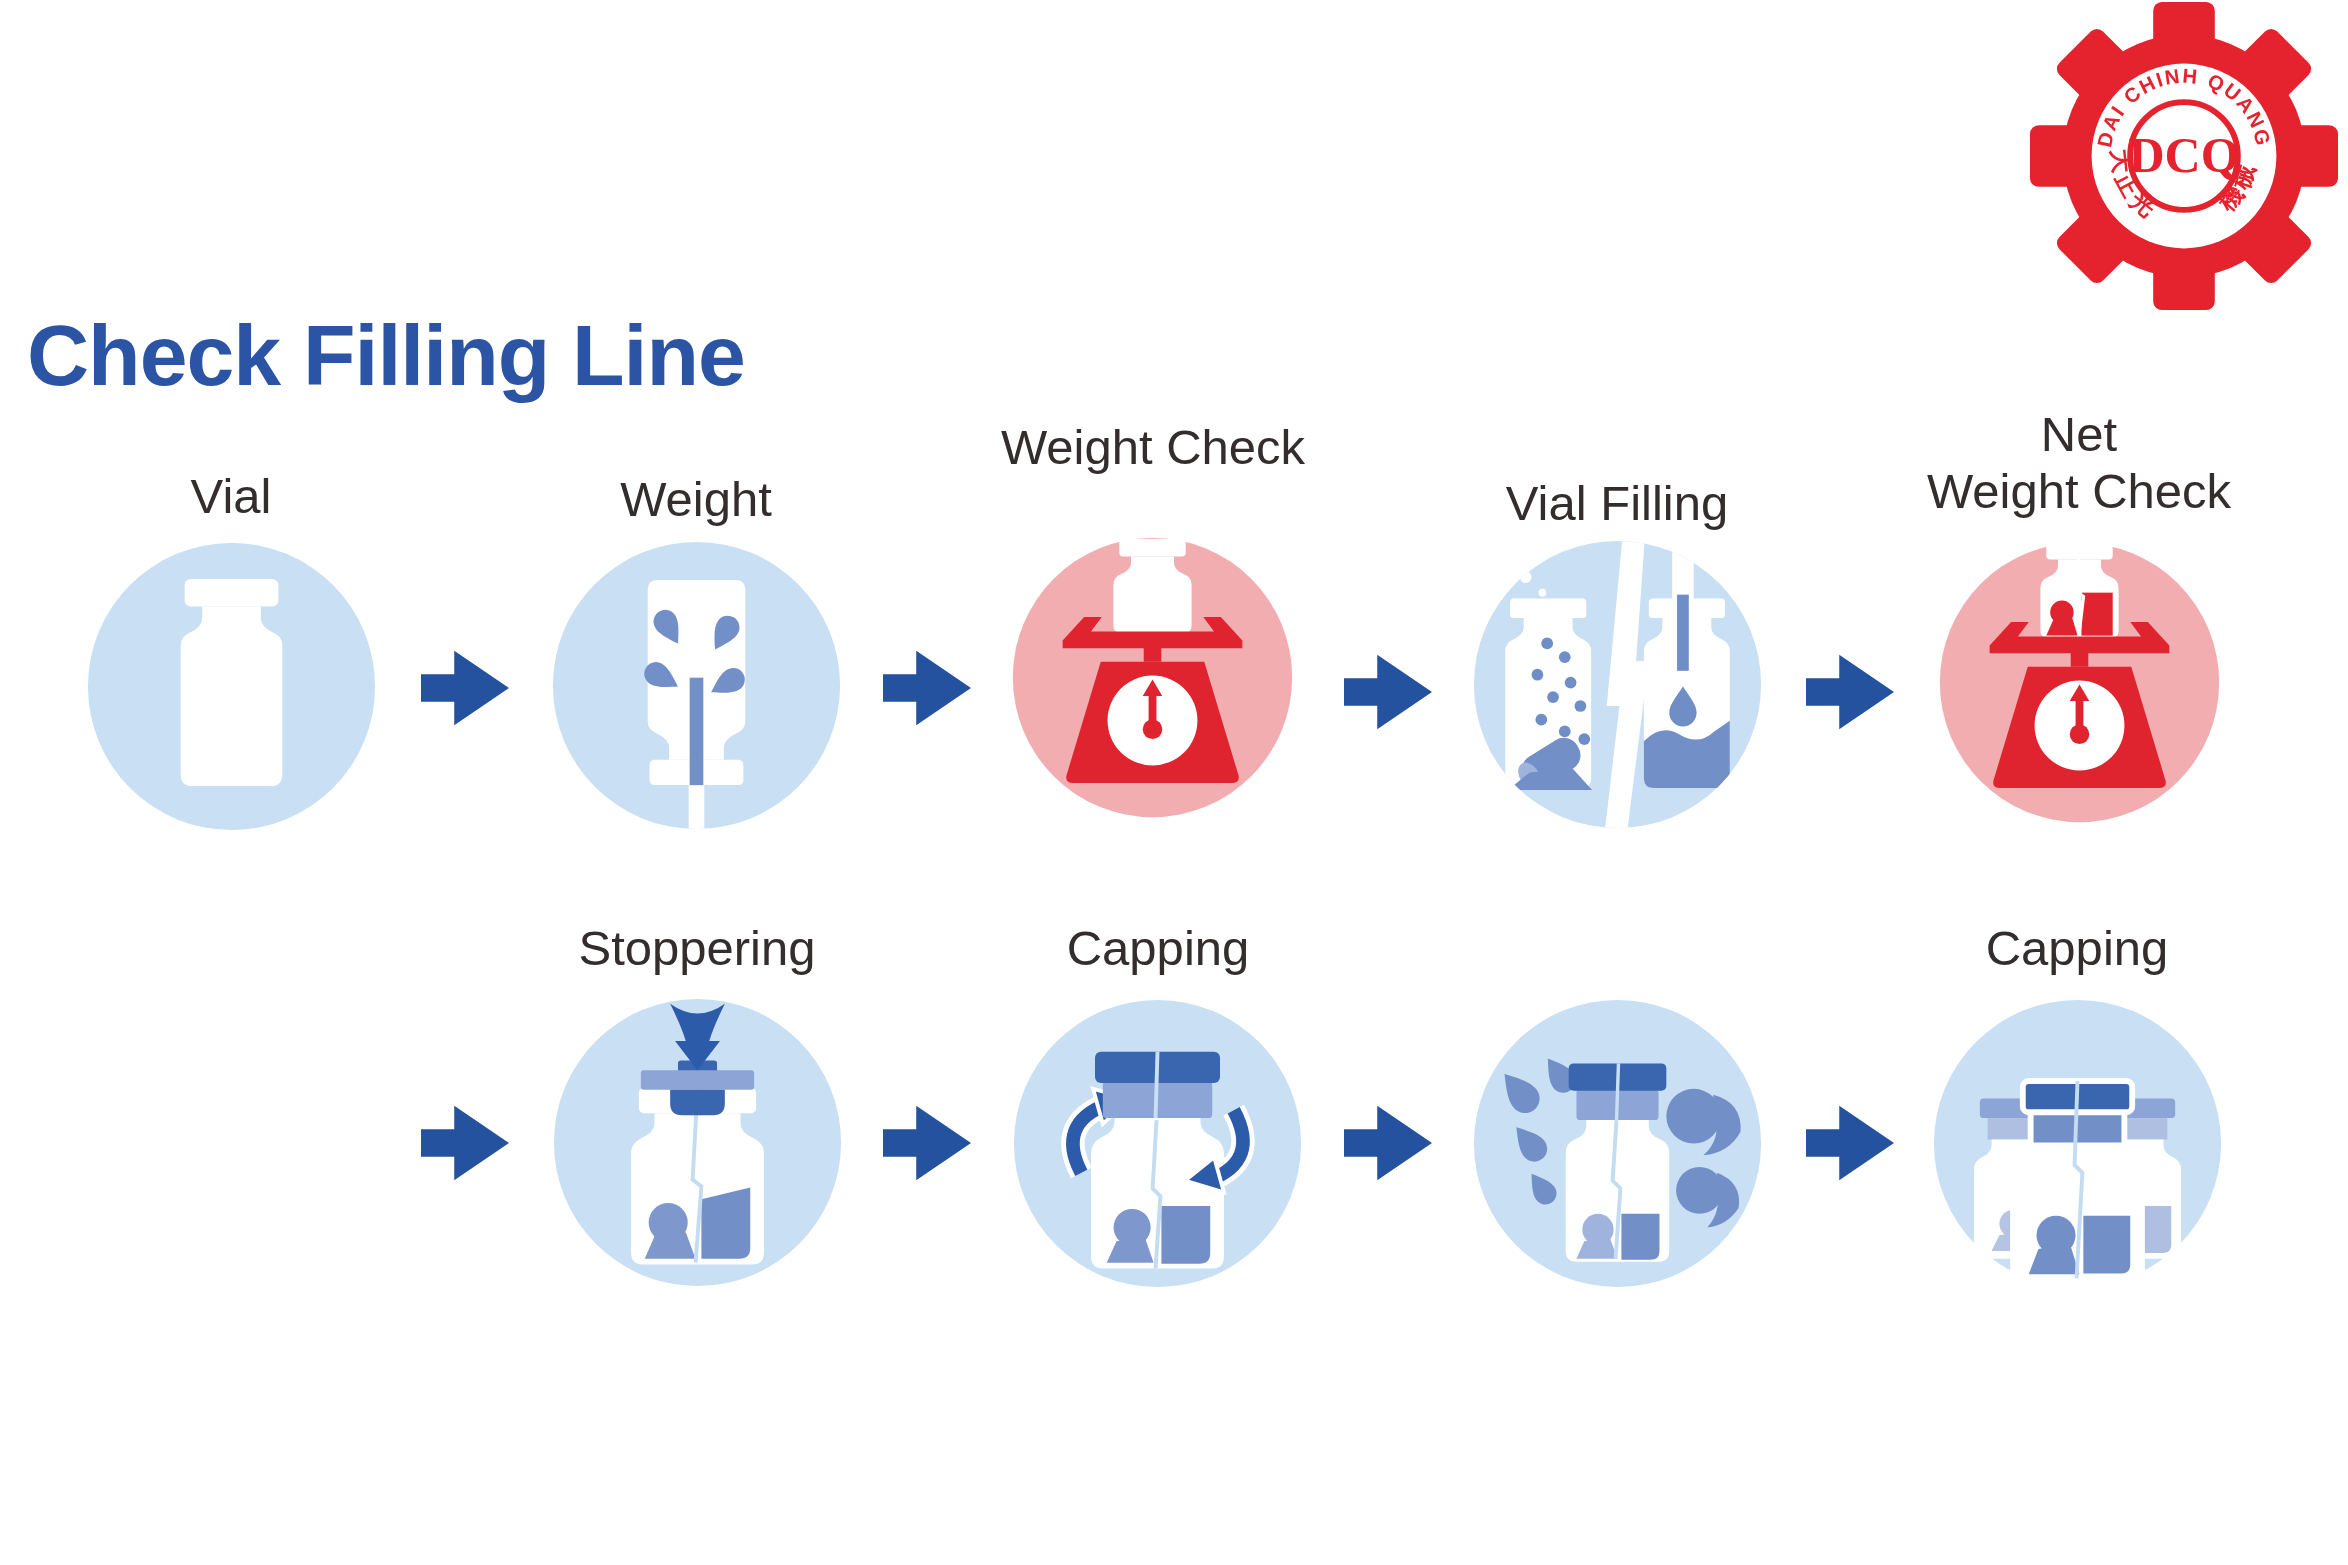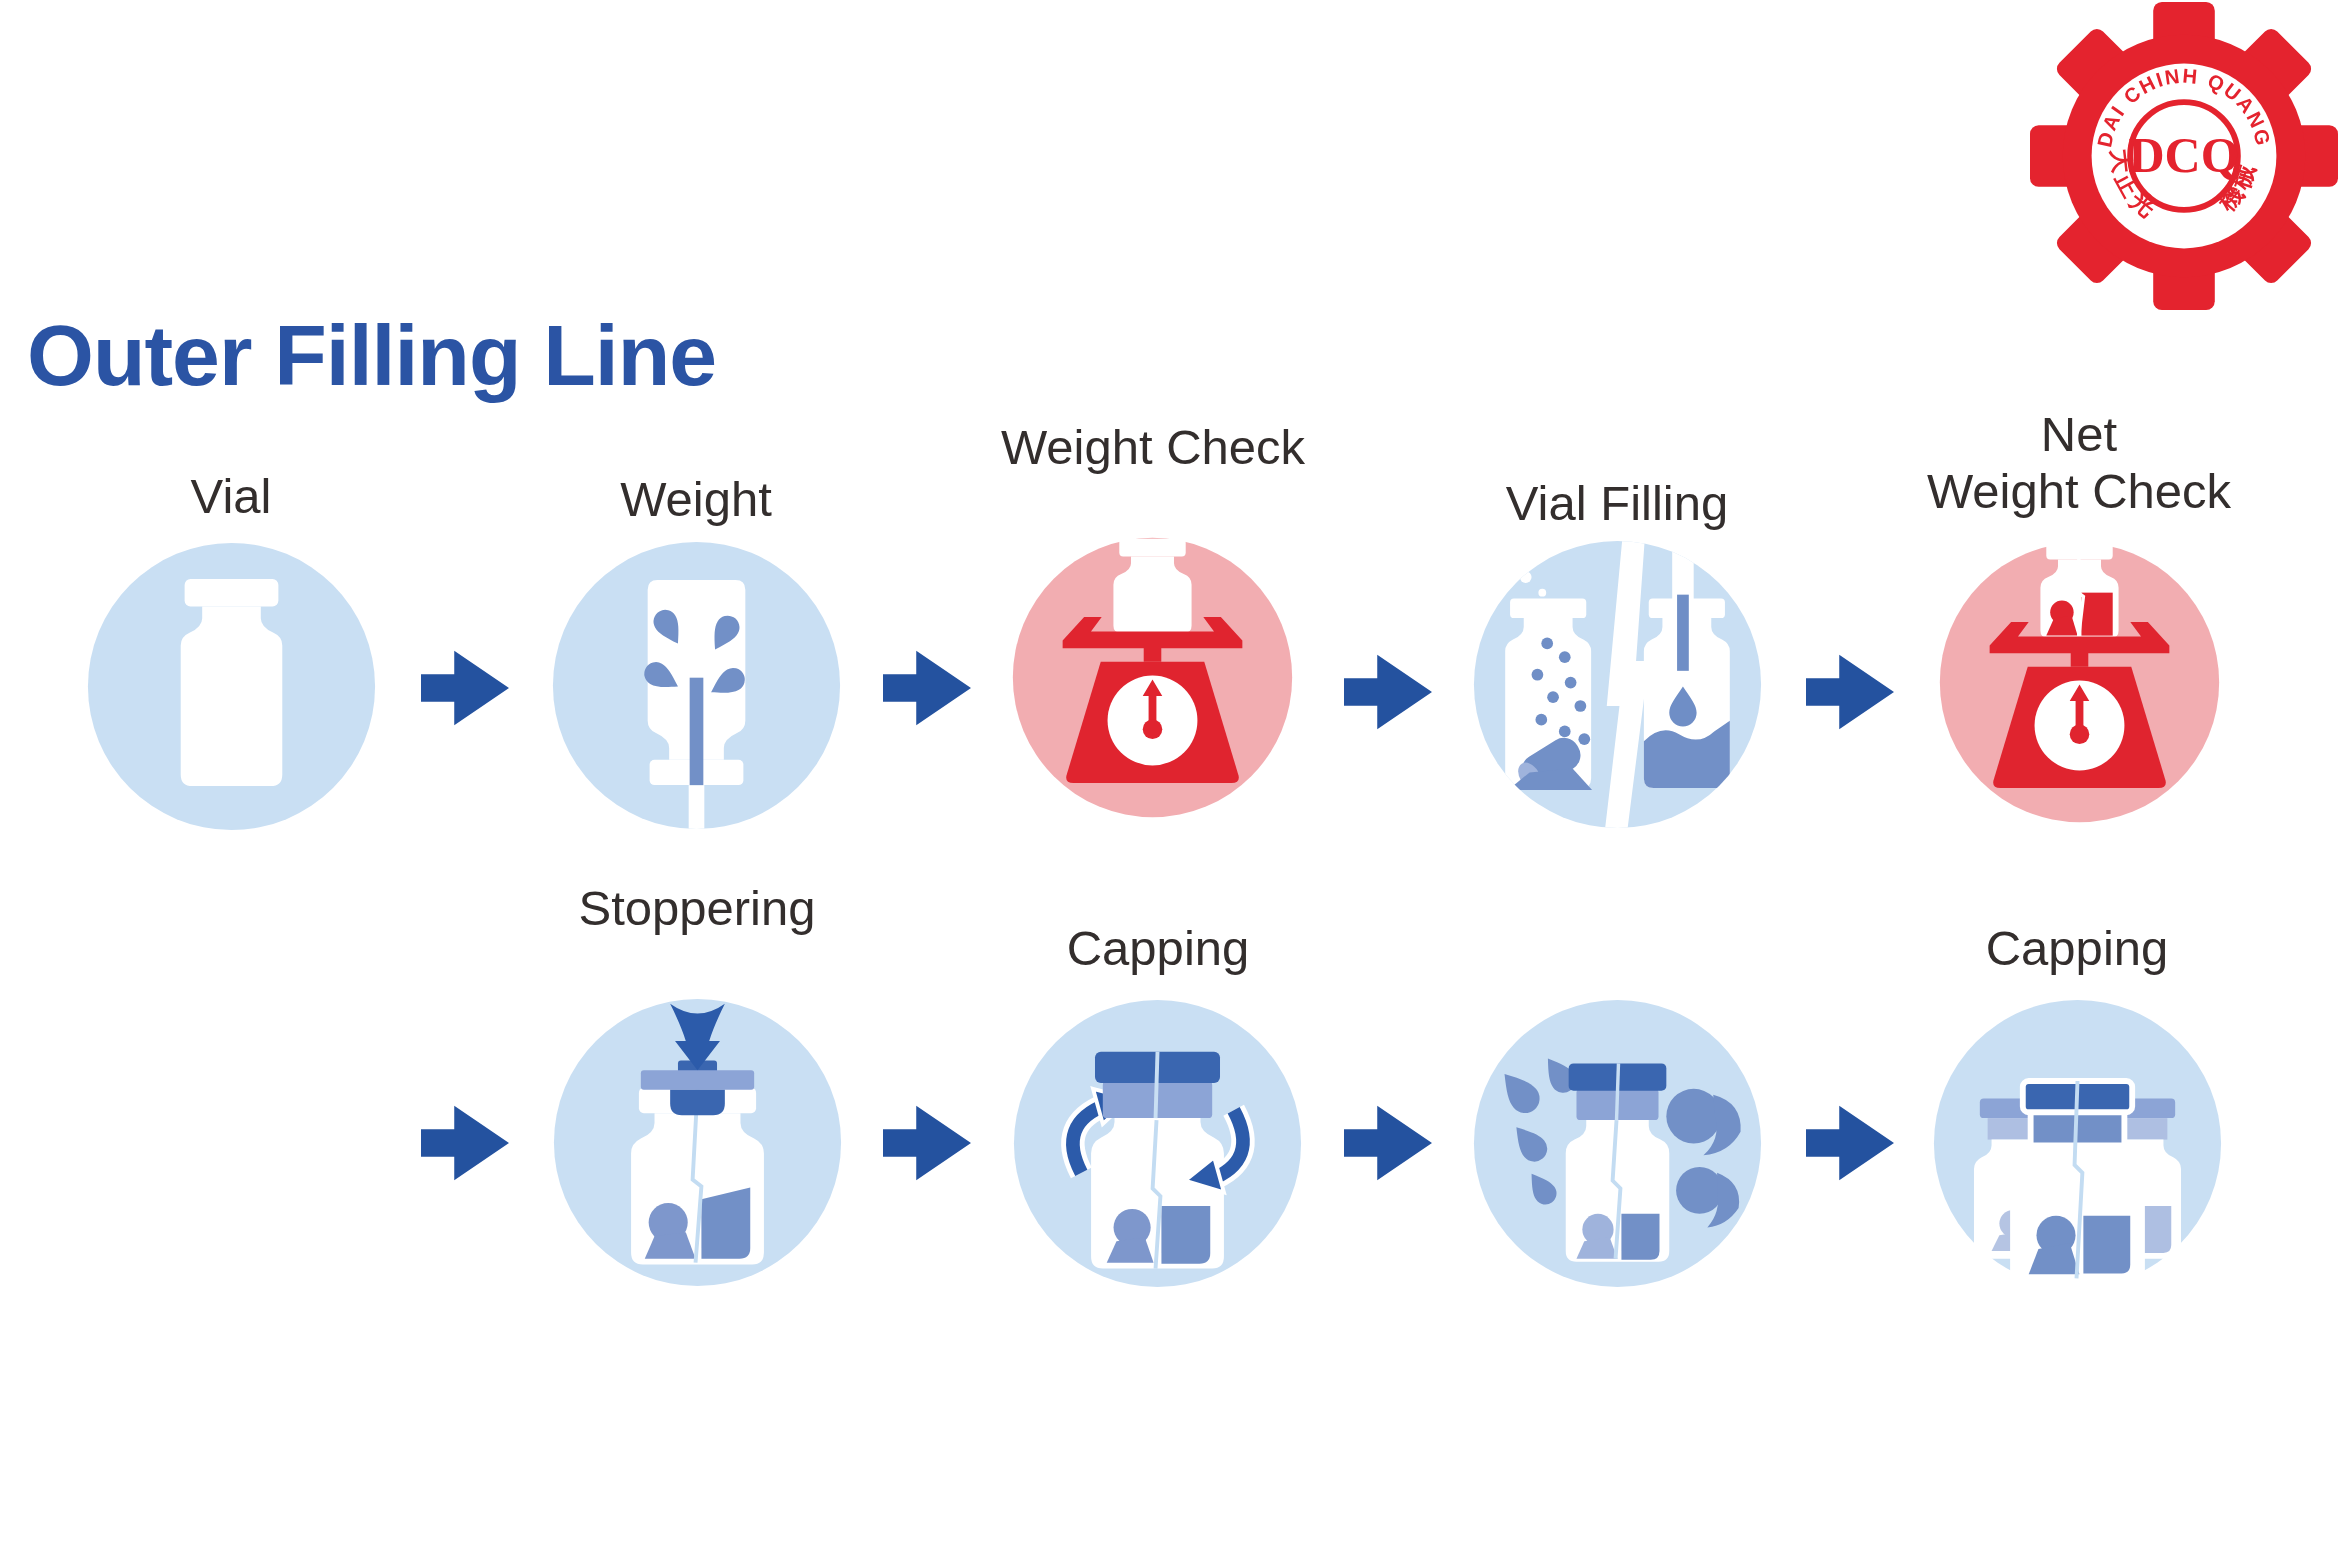--- a/index.html
+++ b/index.html
@@ -12,21 +12,21 @@
   .icon{position:absolute;width:293px;height:293px;}
   .arrow{position:absolute;width:88px;height:92px;}
   .logo{position:absolute;left:2030px;top:2px;width:308px;height:308px;}
   svg{display:block;}
 </style>
 </head>
 <body>
 
 <div id="canvas">
 
-  <div class="title">Outer Filling Line</div>
+  <div class="title">Check Filling Line</div>
 
   <div class="logo">
     <svg viewBox="0 0 320 320" width="308" height="308">
       <g fill="#E4232E">
         <rect x="128" y="0" width="64" height="52" rx="9"></rect>
         <rect x="128" y="0" width="64" height="52" rx="9" transform="rotate(45,160,160)"></rect>
         <rect x="128" y="0" width="64" height="52" rx="9" transform="rotate(90,160,160)"></rect>
         <rect x="128" y="0" width="64" height="52" rx="9" transform="rotate(135,160,160)"></rect>
         <rect x="128" y="0" width="64" height="52" rx="9" transform="rotate(180,160,160)"></rect>
         <rect x="128" y="0" width="64" height="52" rx="9" transform="rotate(225,160,160)"></rect>
@@ -62,21 +62,21 @@
   <div class="lbl" style="left:1153px;top:419px">
       <div>Weight Check</div>
     </div>
   <div class="lbl" style="left:1617px;top:475px">
       <div>Vial Filling</div>
     </div>
   <div class="lbl" style="left:2079px;top:406px">
       <div>Net</div>
       <div>Weight Check</div>
     </div>
-  <div class="lbl" style="left:697px;top:880px">
+  <div class="lbl" style="left:697px;top:920px">
       <div>Stoppering</div>
     </div>
   <div class="lbl" style="left:1158px;top:920px">
       <div>Capping</div>
     </div>
   <div class="lbl" style="left:1617px;top:879px">
     </div>
   <div class="lbl" style="left:2077px;top:920px">
       <div>Capping</div>
     </div>

